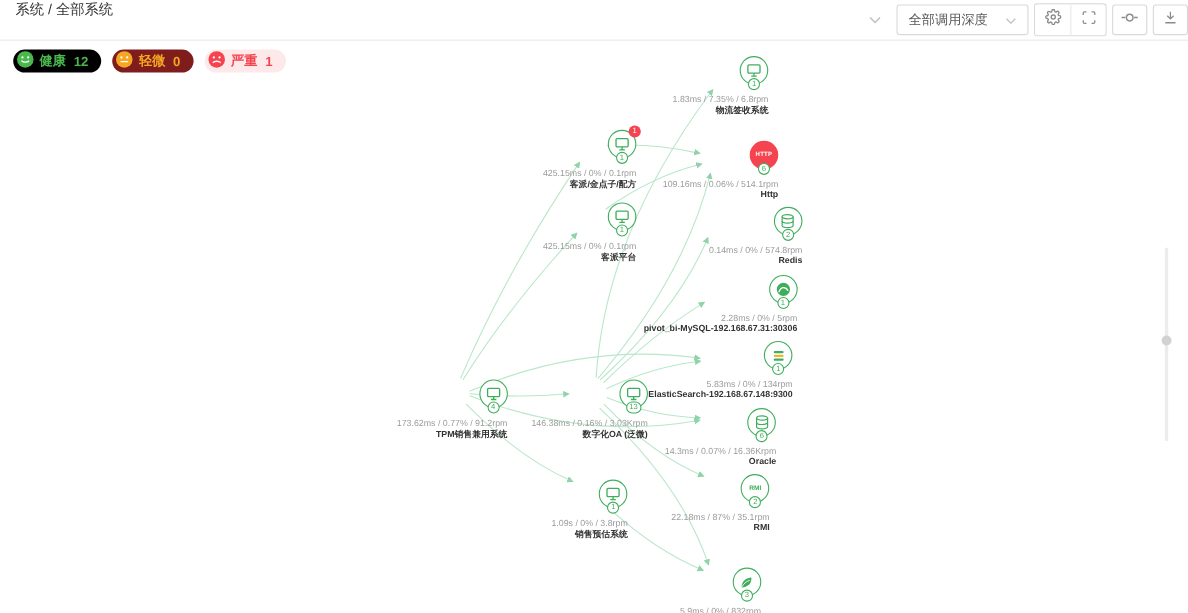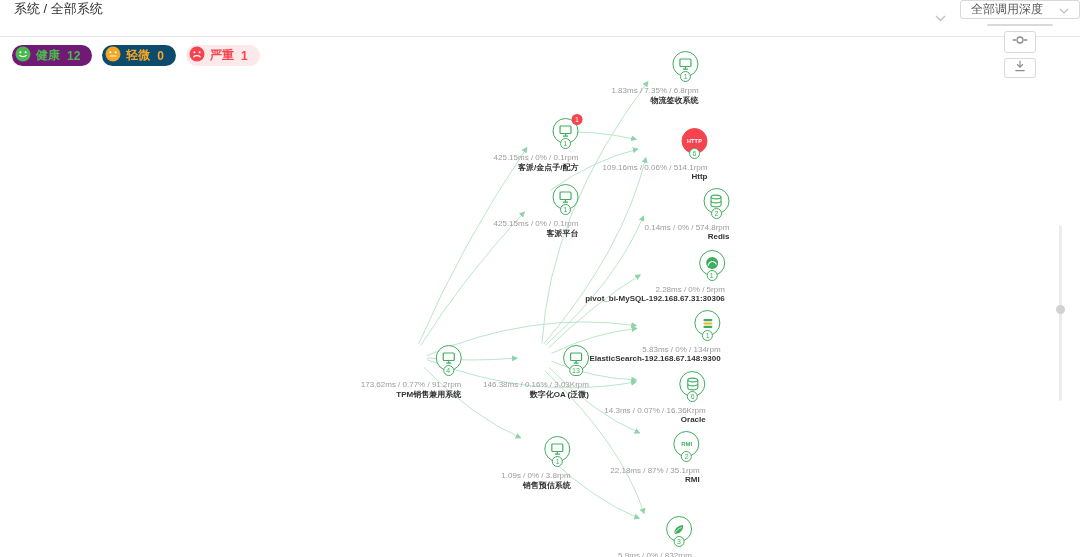--- a/index.html
+++ b/index.html
@@ -5,37 +5,37 @@
   * { margin:0; padding:0; box-sizing:border-box; }
   html,body { width:1080px; height:557px; overflow:hidden; background:#fff;
     font-family:"Liberation Sans","DejaVu Sans",sans-serif; }
 
   
   .header { height:37px; border-bottom:1px solid #e9e9e9; display:flex; 
     padding:0 0 0 14px; background:#fff; position:relative; z-index:5; }
   .breadcrumb { font-size:13px; color:#333; }
   .header-spacer { flex:1; }
   .sys-chevron { margin-right:14px; display:flex; align-items:center; }
-  .controls { display:flex; align-items:center; gap:5px; padding-right:0;flex-direction:column; }
+  .controls { display:flex; align-items:center; gap:5px; padding-right:0; }
   .depth-select { display:flex; align-items:center; gap:16px; border:1px solid #d9d9d9;
     border-radius:3px; height:28px; padding:0 10px; font-size:12px; color:#595959;
     background:#fff; cursor:pointer; }
   .btn-group { display:flex; border:1px solid #d9d9d9; border-radius:3px; overflow:hidden; }
   .btn-group .icon-btn { border:none; border-radius:0; }
   .btn-group .icon-btn + .icon-btn { border-left:1px solid #e9e9e9; }
   .icon-btn { width:32px; height:28px; display:flex; align-items:center; justify-content:center;
     background:#fff; border:1px solid #d9d9d9; border-radius:3px; cursor:pointer; color:#8c8c8c; }
 
   
   .legend { position:absolute; top:45px; left:12px; display:flex; gap:10px; z-index:4; }
   .pill { display:inline-flex; align-items:center; gap:5px; height:21px; padding:0 12px 0 3px;
     border-radius:11px; font-size:12px; font-weight:bold; cursor:pointer; }
   .pill .cnt { margin-left:2px; }
-  .pill-green { background:#701a75; color:#49b94e; }
-  .pill-orange { background:#0c4a6e; color:#f5a623; }
+  .pill-green { background:#000000; color:#49b94e; }
+  .pill-orange { background:#7f1d1d; color:#f5a623; }
   .pill-red { background:#fde9e9; color:#f5434f;text-align:right; }
 
   
   .canvas { position:absolute; top:37px; left:0; width:1080px; height:520px; background:#fff; }
   #edges-svg { position:absolute; top:0; left:0; z-index:1; }
   .edge { fill:none; stroke:#b9e7c9; stroke-width:1; }
 
   .node { position:absolute; z-index:2; display:flex; flex-direction:column; align-items:flex-end;
     transform:translate(-50%,-13px); cursor:pointer; }
   .node-circle { width:26px; height:26px; border-radius:50%; border:1.5px solid #3fae5c;

